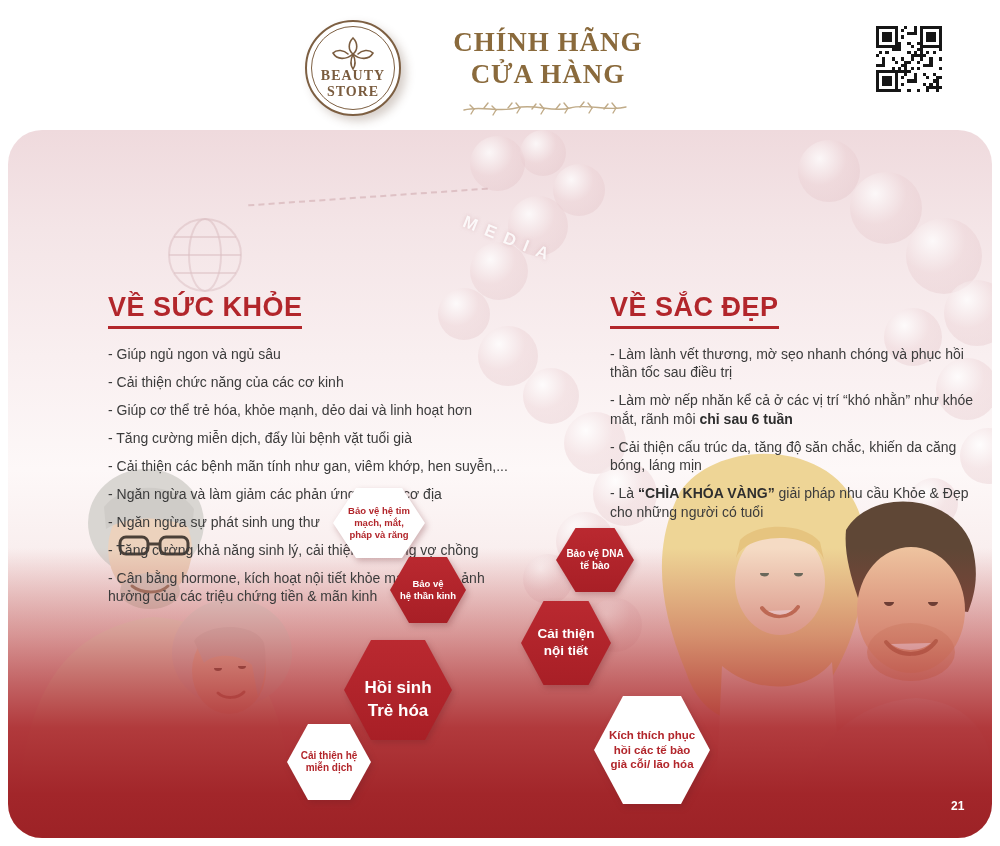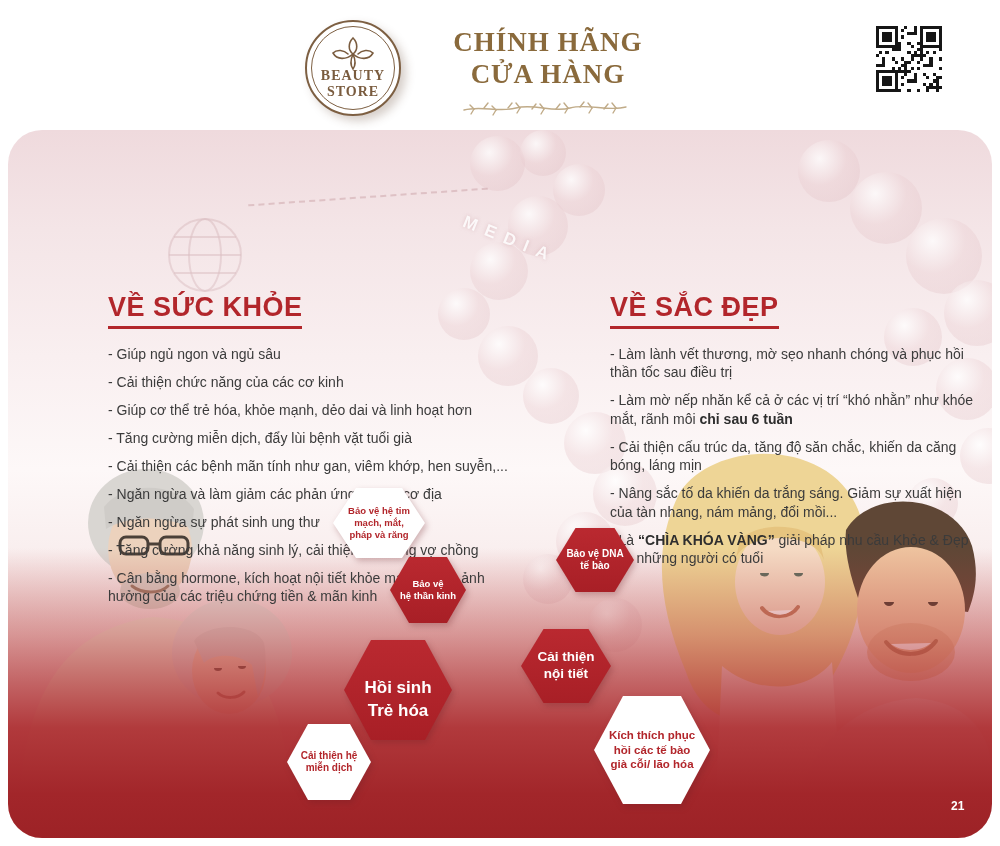--- a/index.html
+++ b/index.html
@@ -72,21 +72,21 @@
   .hex-shape { width:100%; height:100%;
     clip-path:polygon(25% 0%, 75% 0%, 100% 50%, 75% 100%, 25% 100%, 0% 50%);
     display:flex; align-items:center; justify-content:center; text-align:center; }
   .hex-red .hex-shape { background:linear-gradient(180deg,#ba2930,#a81f26); color:#ffffff; }
   .hex-white .hex-shape { background:#ffffff; color:#b2262b; }
   .hex span { white-space:pre-line; font-weight:bold; line-height:1.25; }
   #hex-tim-mach   { left:333px; top:488px; width:92px;  height:70px; }  #hex-tim-mach span{ font-size:9.5px; }
   #hex-than-kinh  { left:390px; top:557px; width:76px;  height:66px; }  #hex-than-kinh span{ font-size:9.5px; }
   #hex-dna        { left:556px; top:528px; width:78px;  height:64px; }  #hex-dna span{ font-size:10px; }
   #hex-hoi-sinh   { left:344px; top:640px; width:108px; height:100px; } #hex-hoi-sinh span{ font-size:17px; line-height:1.35;margin-top:19px; }
-  #hex-noi-tiet   { left:521px; top:629px; width:90px;  height:74px; }  #hex-noi-tiet span{ font-size:13.5px; }
+  #hex-noi-tiet   { left:521px; top:601px; width:90px;  height:84px; }  #hex-noi-tiet span{ font-size:13.5px; }
   #hex-mien-dich  { left:287px; top:724px; width:84px;  height:76px; }  #hex-mien-dich span{ font-size:10px; }
   #hex-kich-thich { left:594px; top:696px; width:116px; height:108px; } #hex-kich-thich span{ font-size:11.5px; }
 
   .page-num { position:absolute; z-index:9; color:#ffffff; font-weight:bold; font-size:12px; }
   #page-num-left  { left:33px;  top:840px; }
   #page-num-right { left:951px; top:799px; }
 </style>
 </head>
 <body>
 
@@ -400,21 +400,20 @@
         <li>- Cân bằng hormone, kích hoạt nội tiết khỏe mạnh, giảm ảnh hưởng của các triệu chứng tiền &amp; mãn kinh</li>
       </ul>
     </div>
 
     <div class="col" id="beauty-col">
       <div class="col-heading">VỀ SẮC ĐẸP</div>
       <ul>
         <li><span>- Làm lành vết thương, mờ sẹo nhanh chóng và phục hồi thần tốc sau điều trị</span><b></b><span></span></li>
         <li><span>- Làm mờ nếp nhăn kể cả ở các vị trí “khó nhằn” như khóe mắt, rãnh môi </span><b>chỉ sau 6 tuần</b><span></span></li>
         <li><span>- Cải thiện cấu trúc da, tăng độ săn chắc, khiến da căng bóng, láng mịn</span><b></b><span></span></li>
-        <li><span>- Nâng sắc tố da khiến da trắng sáng. Giảm sự xuất hiện của tàn nhang, nám mảng, đổi mồi...</span><b></b><span></span></li>
         <li><span>- Là </span><b>“CHÌA KHÓA VÀNG”</b><span> giải pháp nhu cầu Khỏe &amp; Đẹp cho những người có tuổi</span></li>
       </ul>
     </div>
   </div>
 
   <div class="hex hex-white" id="hex-tim-mach">
     <div class="hex-shape">
         <span>Bảo vệ hệ tim
 mạch, mắt,
 pháp và răng</span>

